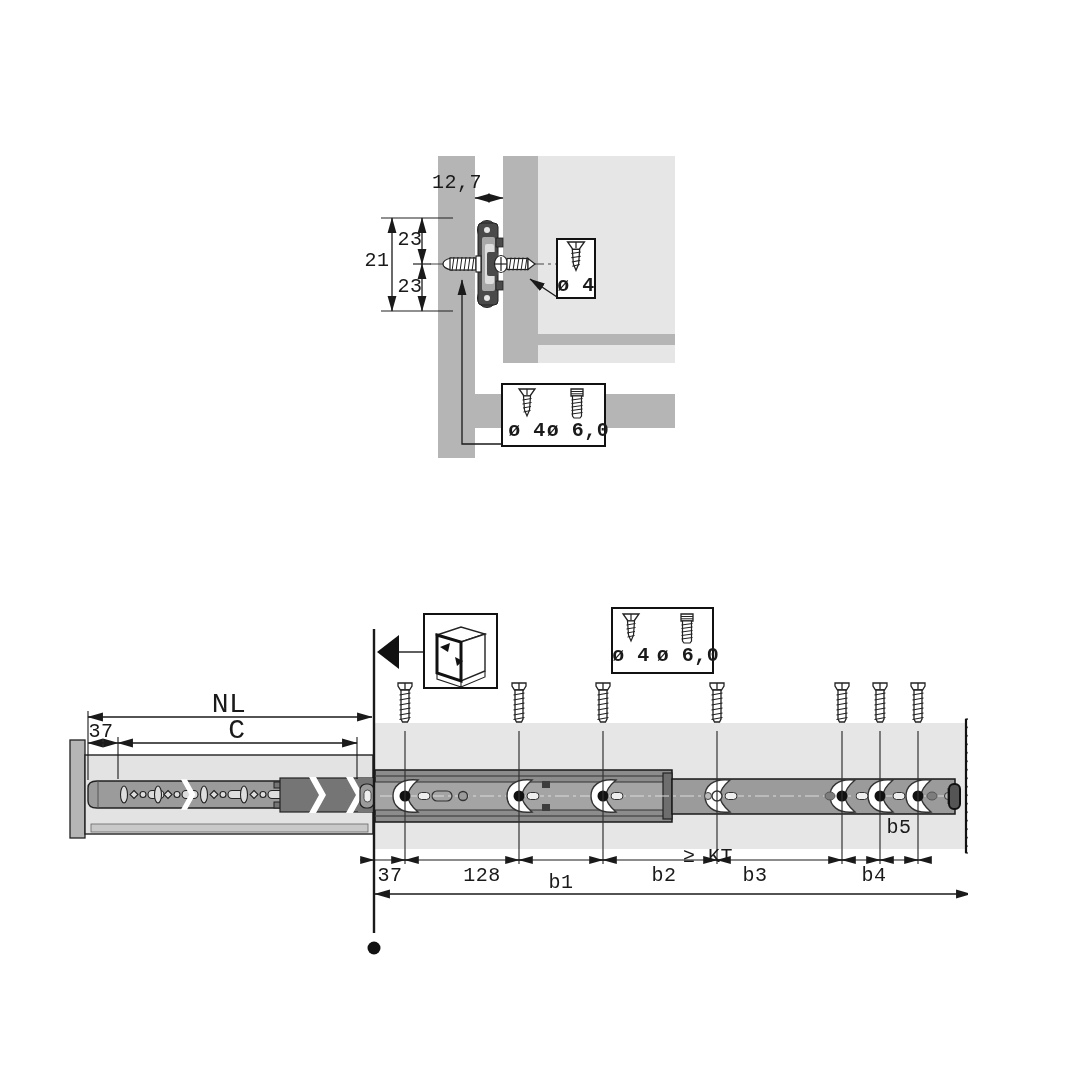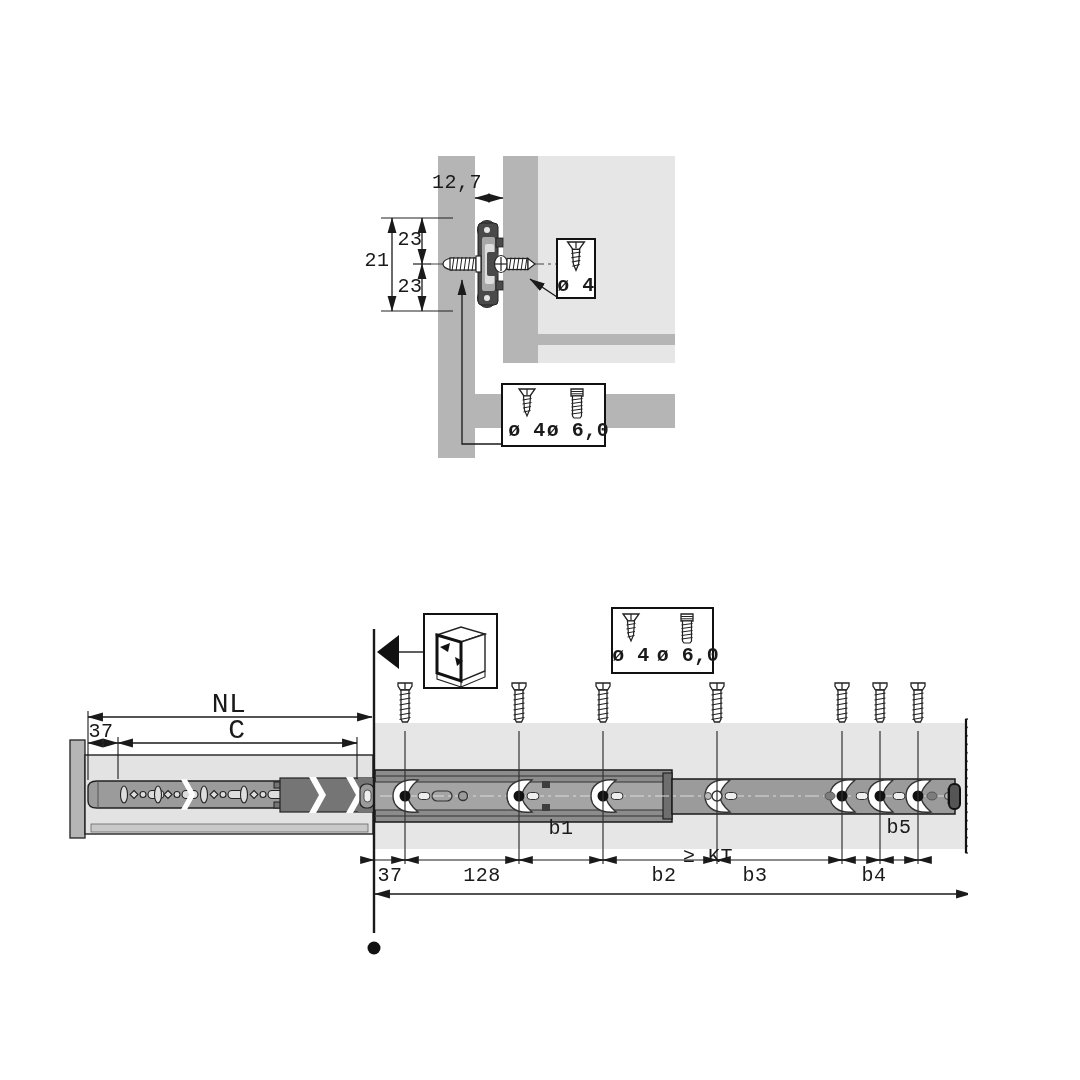--- a/index.html
+++ b/index.html
@@ -340,20 +340,20 @@
 
 <div class="lbl big" style="left:229px;top:664px;">NL</div>
 <div class="lbl" style="left:101px;top:691px;">37</div>
 <div class="lbl big" style="left:237px;top:690px;">C</div>
 
 <div class="lbl dia" style="left:631px;top:615px;">ø 4</div>
 <div class="lbl dia" style="left:688px;top:615px;">ø 6,0</div>
 
 <div class="lbl" style="left:390px;top:835px;">37</div>
 <div class="lbl" style="left:482px;top:835px;">128</div>
-<div class="lbl" style="left:561px;top:788px;">b1</div>
+<div class="lbl" style="left:561px;top:842px;">b1</div>
 <div class="lbl" style="left:664px;top:835px;">b2</div>
 <div class="lbl" style="left:755px;top:835px;">b3</div>
 <div class="lbl" style="left:874px;top:835px;">b4</div>
 <div class="lbl" style="left:899px;top:787px;">b5</div>
 <div class="lbl" style="left:708px;top:816px;">≥ KT</div>
 
 </div>
 
 </body></html>

